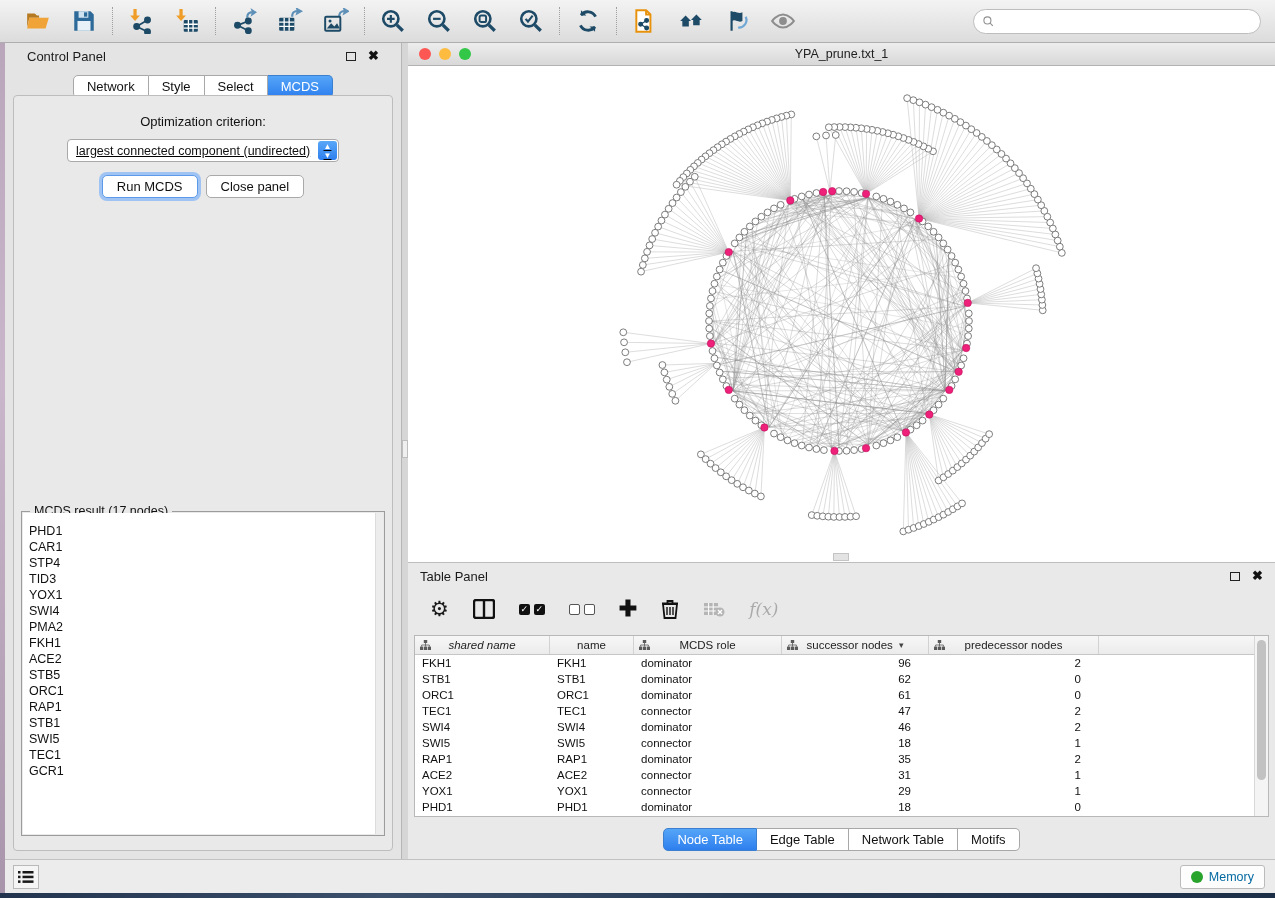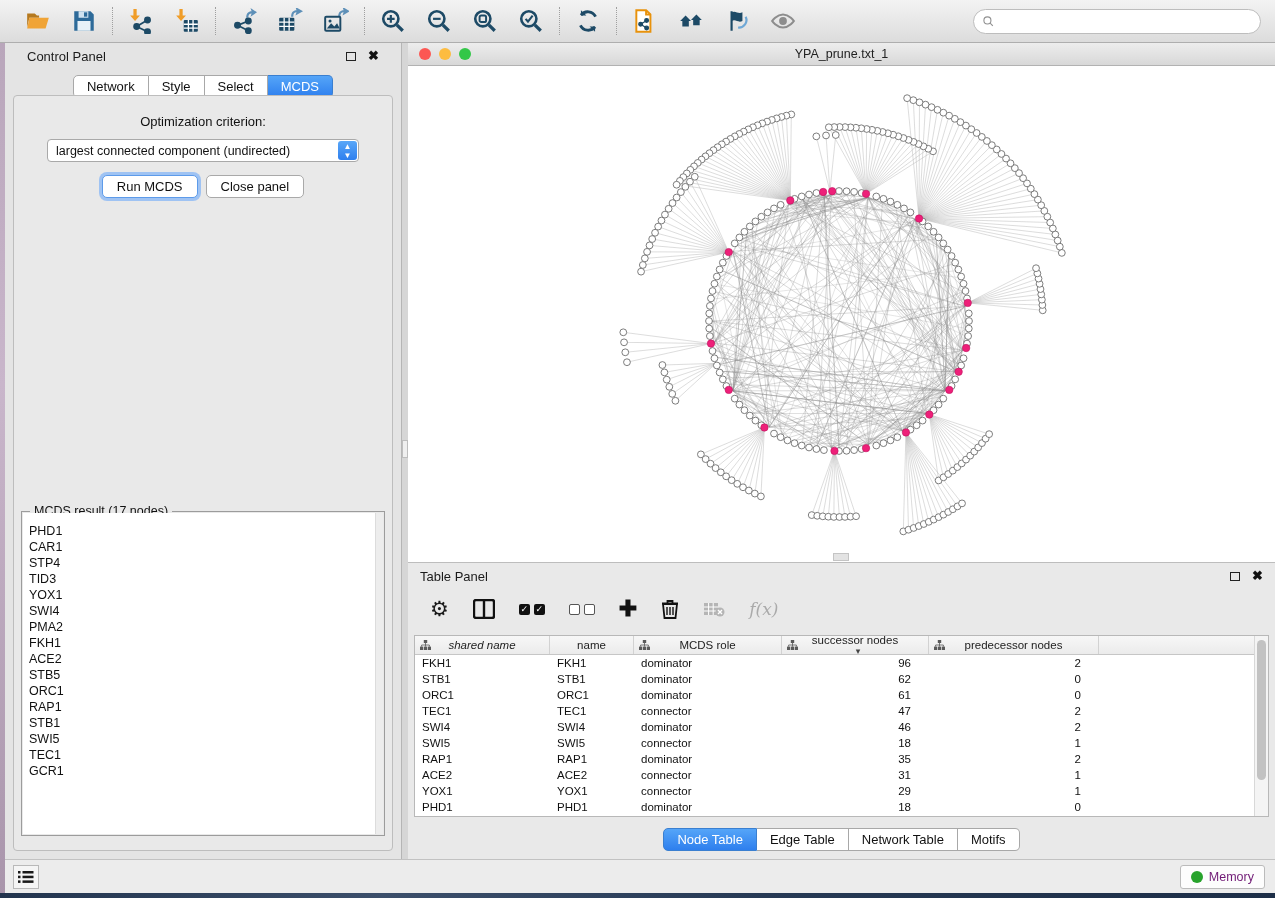--- a/index.html
+++ b/index.html
@@ -39,22 +39,22 @@
   .seg-tabs { display:flex; justify-content:center; margin-top:6px; }
   .seg-tab { font-size:13px; padding:3px 13px; background:#fff; border:1px solid #a8a8a8;
     border-left:none; color:#111; cursor:default; }
   .seg-tab:first-child { border-left:1px solid #a8a8a8; border-radius:5px 0 0 5px; }
   .seg-tab:last-child { border-radius:0 5px 5px 0; }
   .seg-tab.active { background:linear-gradient(#55a5f8,#2e7fee); color:#fff; border-color:#3a7fd0; }
 
   .cp-body { position:absolute; left:8px; right:8px; top:52px; bottom:8px;
     background:#e9e9e9; border:1px solid #bdbdbd; border-radius:4px; }
   .opt-label { text-align:center; font-size:13px; margin-top:18px; color:#111; }
-  .dropdown { margin:10px auto 0; width:312px; height:23px; background:#fff;
-    border:1px solid #a9a9a9; border-radius:4px; display:flex; align-items:center; position:relative; }
+  .dropdown { margin:10px auto 0; width:272px; height:23px; background:#fff;
+    border:1px solid #a9a9a9; border-radius:4px; display:flex; align-items:center; position:relative;text-decoration:underline; }
   .dropdown .dd-text { flex:1; font-size:12.5px; padding-left:8px; color:#111;
     white-space:nowrap; overflow:hidden; }
   .dd-stepper { width:19px; height:19px; margin-right:1px; border-radius:3px;
     background:linear-gradient(#59a7f8,#2e7fee); color:#fff; font-size:8px; line-height:9px;
     display:flex; flex-direction:column; align-items:center; justify-content:center; }
   .btn-row { display:flex; justify-content:center; gap:8px; margin-top:13px; }
   .pbtn { font-size:13px; color:#111; background:#fff; border:1px solid #a9a9a9;
     border-radius:5px; padding:3px 14px; font-family:"Liberation Sans",sans-serif; }
   .pbtn.focus { box-shadow:0 0 0 3px rgba(110,170,250,.6); border-color:#5d9bea; }
 
@@ -117,21 +117,21 @@
 
   .tp-tabs { position:absolute; bottom:8px; left:0; right:0; display:flex; justify-content:center; }
 
   
   .statusbar { position:absolute; left:5px; top:859px; width:1270px; height:34px;
     background:#ececec; border-top:1px solid #c2c2c2; }
   .list-btn { position:absolute; left:8px; top:5px; width:26px; height:24px; background:#f5f5f5;
     border:1px solid #b9b9b9; display:flex; align-items:center; justify-content:center; }
   .memory-btn { position:absolute; right:10px; top:5px; height:24px; background:#fdfdfd;
     border:1px solid #bbb; border-radius:3px; display:flex; align-items:center;
-    gap:6px; padding:0 10px; font-size:12.5px; color:#701a75; }
+    gap:6px; padding:0 10px; font-size:12.5px; color:#0369a1; }
   .memdot { width:12px; height:12px; border-radius:50%; }
 </style>
 </head>
 <body>
 
 <div class="toolbar">
   <div class="tgroup">
     <div class="tbtn">
       <svg viewBox="0 0 24 24">
           <path d="M2 5h7l2 2h2v2H4l-2 9z" fill="#b5791f"></path>
@@ -1190,21 +1190,21 @@
             <g fill="#5a5a5a">
               <rect x="3.8" y="0" width="3.4" height="3"></rect>
               <rect x="0" y="6.6" width="3.2" height="3.4"></rect>
               <rect x="3.9" y="6.6" width="3.2" height="3.4"></rect>
               <rect x="7.8" y="6.6" width="3.2" height="3.4"></rect>
             </g>
             <path d="M5.5 3v2M1.6 6.6V5h7.8v1.6M5.5 5v1.6" stroke="#5a5a5a" stroke-width="0.8" fill="none"></path>
           </svg>
           <span>MCDS role</span>
         </div>
-        <div class="th" style="width: 147px; flex-direction: column;">
+        <div class="th" style="width: 147px;">
           <svg class="treeicon" width="11" height="10" viewBox="0 0 11 10">
             <g fill="#5a5a5a">
               <rect x="3.8" y="0" width="3.4" height="3"></rect>
               <rect x="0" y="6.6" width="3.2" height="3.4"></rect>
               <rect x="3.9" y="6.6" width="3.2" height="3.4"></rect>
               <rect x="7.8" y="6.6" width="3.2" height="3.4"></rect>
             </g>
             <path d="M5.5 3v2M1.6 6.6V5h7.8v1.6M5.5 5v1.6" stroke="#5a5a5a" stroke-width="0.8" fill="none"></path>
           </svg>
           <span>successor nodes</span>

